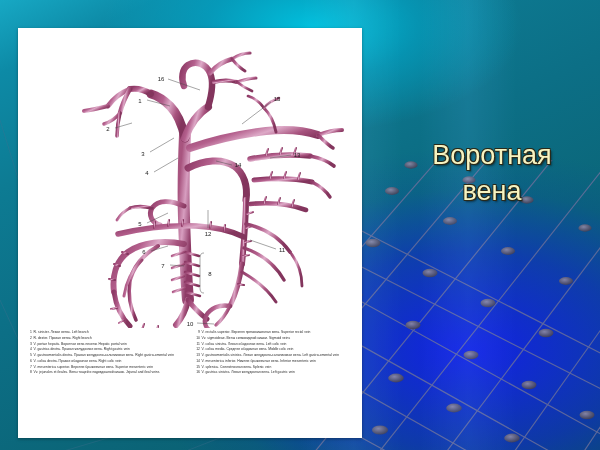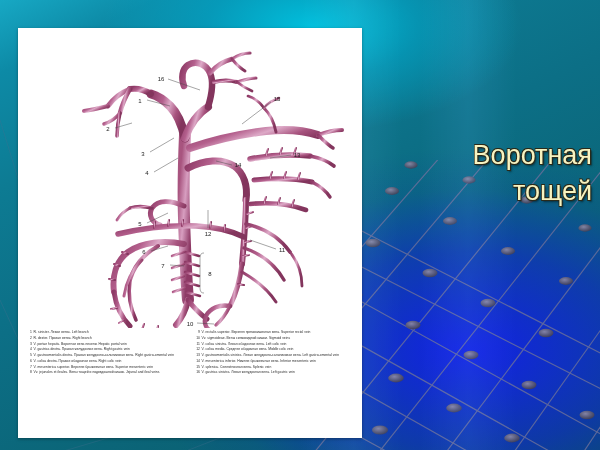--- a/index.html
+++ b/index.html
@@ -51,21 +51,21 @@
     color:#2a2a2a;letter-spacing:.01em;
     margin-bottom:.35px;
   }
   .legnum{
     width:6px;text-align:right;flex:0 0 6px;margin-right:1.6px;
   }
   .legtxt{flex:1 1 auto;}
   
   #title{
     position:absolute;left:392px;top:138px;width:200px;
-    text-align:right;
+    text-align:center;
     font-size:27px;line-height:1.32;
     font-weight:400;
     color:#f7f3c0;
     text-shadow:
       1.1px 1.1px 0 #2a2a1a,
       -0.7px 0.7px 0 #2a2a1a,
       0.7px -0.7px 0 #2a2a1a,
       -0.7px -0.7px 0 #2a2a1a,
       1.6px 1.6px 2.2px rgba(0,0,0,.55);
   }
@@ -387,16 +387,16 @@
         <div class="legitem">
           <span class="legnum">16</span>
           <span class="legtxt">V. gastrica sinistra. Левая желудочная вена. Left gastric vein</span>
         </div>
       </div>
     </div>
   </div>
 
   <div id="title">
     <span class="tline">Воротная</span>
-    <span class="tline">тощей</span>
+    <span class="tline">вена</span>
   </div>
 
 </div>
 
 </body></html>

